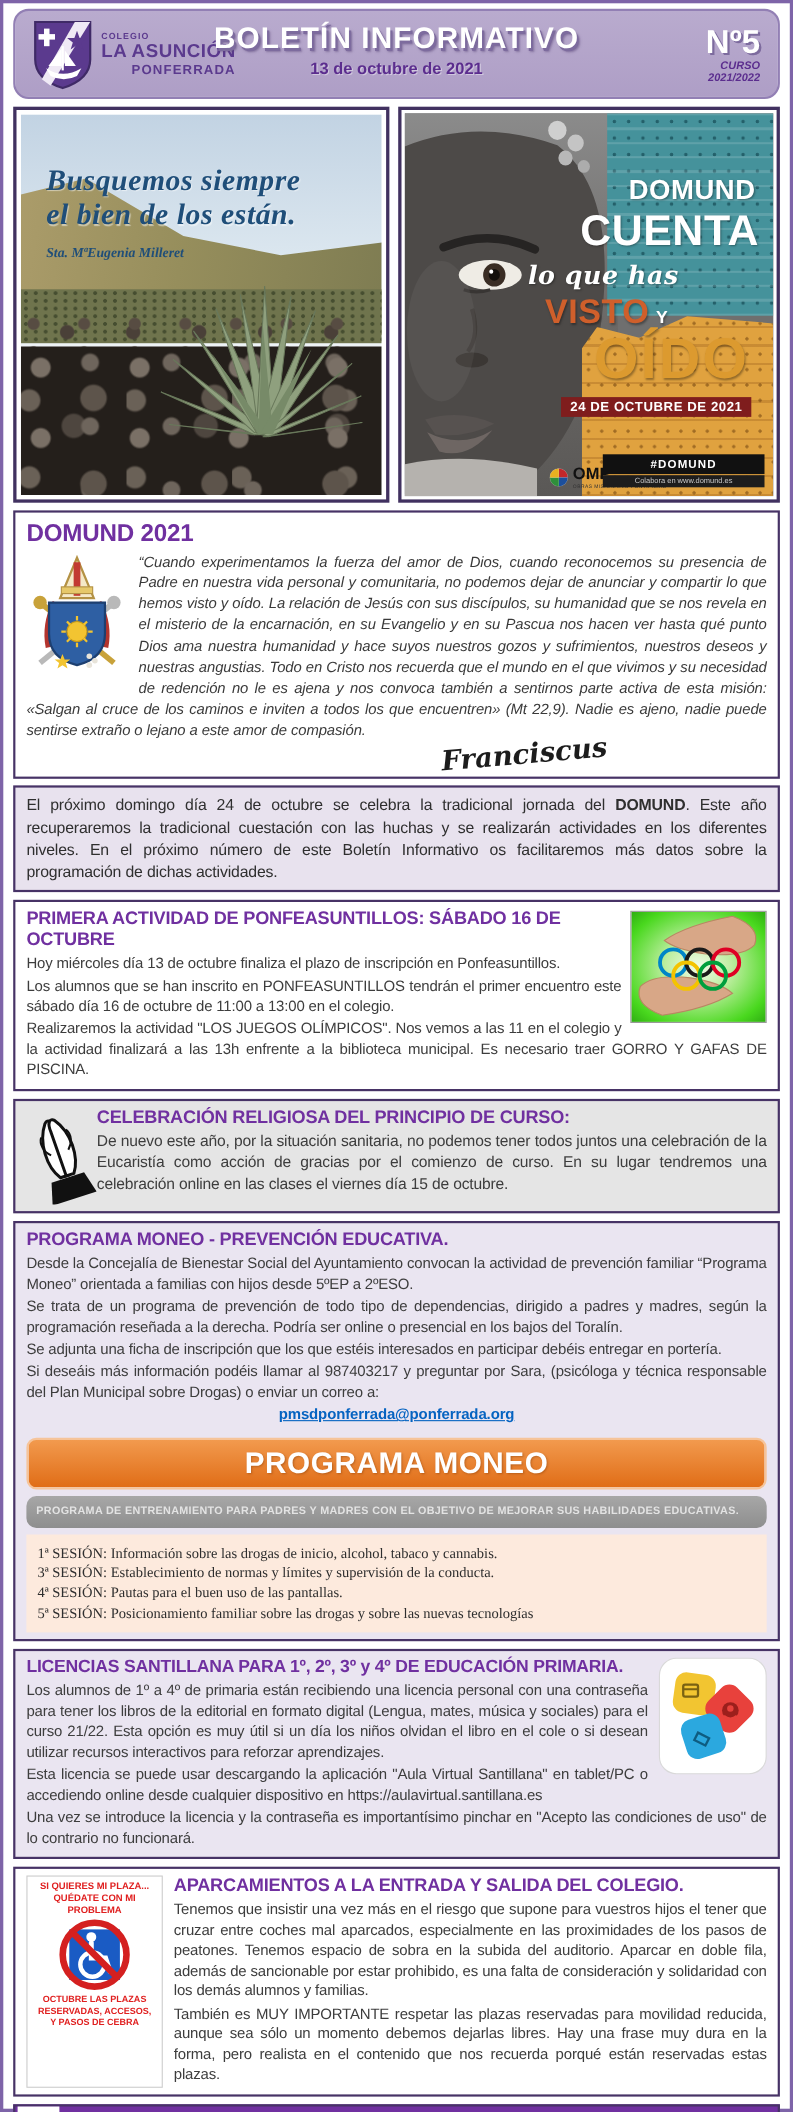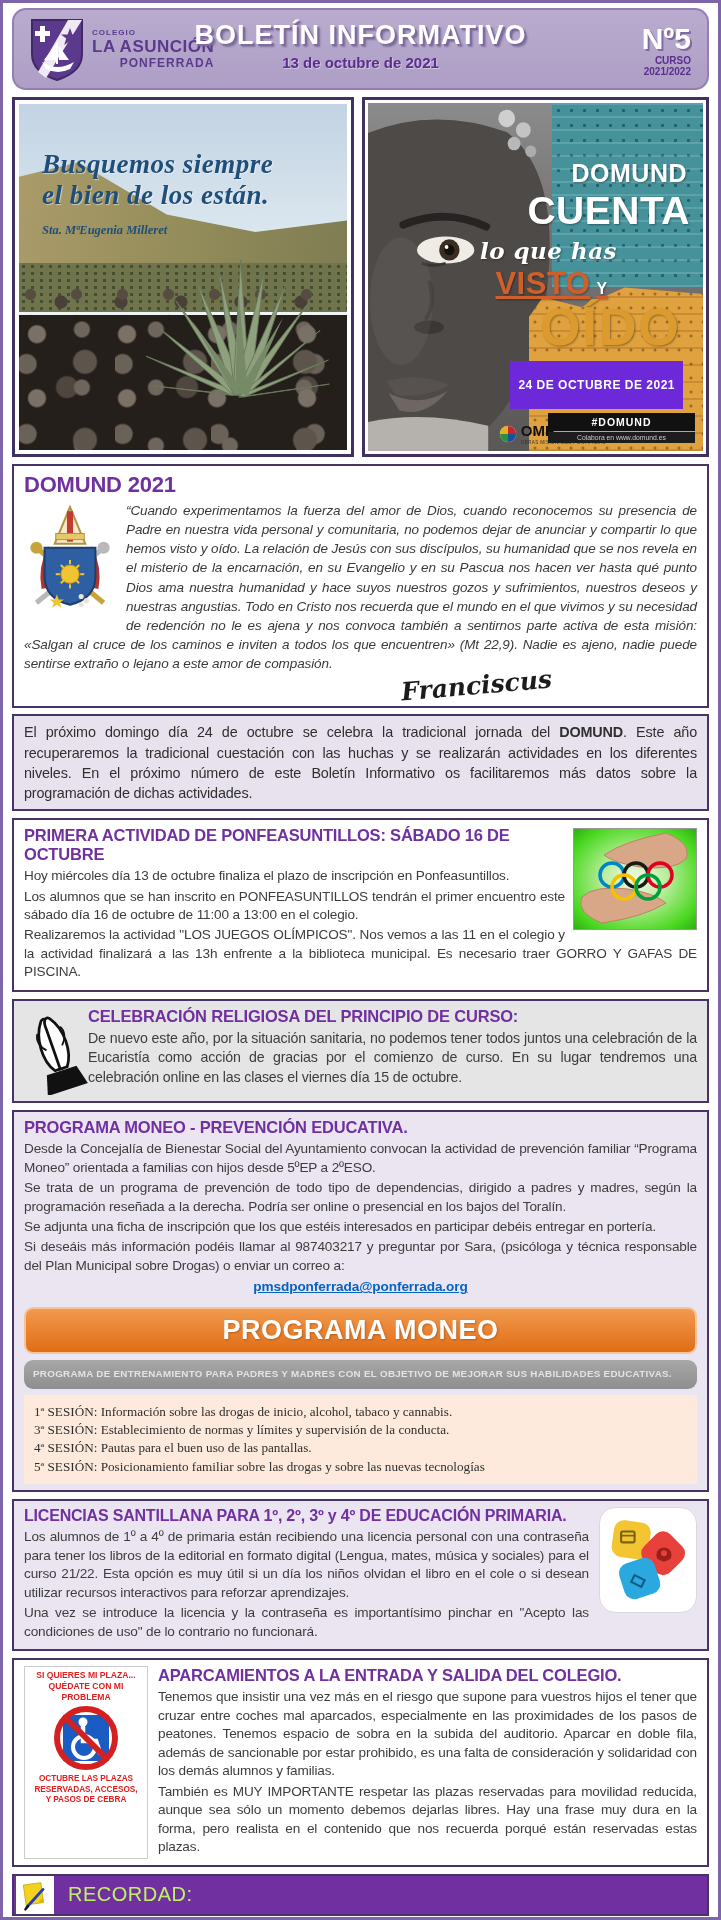--- a/index.html
+++ b/index.html
@@ -11,21 +11,21 @@
   .hdr-logo{display:flex;align-items:center;gap:6px;margin-left:14px;}
   .hdr-school{color:#5b3a8e;line-height:1;}
   .hdr-school .s1{font-size:8px;font-weight:bold;letter-spacing:1px;}
   .hdr-school .s2{font-size:17px;font-weight:bold;letter-spacing:.5px;margin-top:1px;}
   .hdr-school .s3{font-size:12px;font-weight:bold;letter-spacing:1px;margin-top:2px;text-align:right;}
   .hdr-center{position:absolute;left:0;right:0;top:10px;text-align:center;pointer-events:none;}
   .hdr-title{font-size:27px;font-weight:bold;color:#fff;letter-spacing:1px;text-shadow:2px 2px 0 #7d6b9e,3px 3px 2px rgba(90,70,120,.5);}
   .hdr-date{font-size:15px;font-weight:bold;color:#5b2d8e;margin-top:3px;text-shadow:1px 1px 0 rgba(255,255,255,.4);}
   .hdr-right{margin-left:auto;margin-right:16px;text-align:right;line-height:1.1;}
   .hdr-issue{font-size:30px;font-weight:bold;color:#fff;text-shadow:2px 2px 0 #7d6b9e;}
-  .hdr-course{font-size:10px;font-weight:bold;color:#5b2d8e;}
+  .hdr-course{font-size:10px;font-weight:bold;color:#5b2d8e;font-style:italic;}
   
   .sec{border:2px solid #473366;box-sizing:border-box;margin-bottom:7px;padding:6px 10px;background:#fff;}
   .sec h2{margin:0 0 3px 0;font-size:16.5px;color:#7030a0;font-weight:bold;letter-spacing:-.2px;}
   .body-txt{font-size:13.6px;line-height:1.36;color:#3d3d3d;text-align:justify;letter-spacing:-.15px;margin:0 0 2px 0;}
   .lav{background:#eae5f1;}
   
   .hero{display:flex;gap:8px;margin-bottom:7px;height:360px;}
   .hero-box{border:3px solid #413160;box-sizing:border-box;position:relative;overflow:hidden;background:#fff;}
   .hb-l{flex:1;padding:4px;}
   .hb-r{flex:1.02;padding:3px;}
@@ -69,25 +69,25 @@
      background-image:repeating-linear-gradient(0deg,rgba(255,255,255,.14) 0 2px,transparent 2px 13px),
      radial-gradient(circle,rgba(8,55,66,.55) 1.3px,transparent 1.9px);background-size:auto,13px 15px;}
   .p-gold{position:absolute;right:0;top:53%;width:52%;height:47%;background:#e0a23f;
      background-image:radial-gradient(circle,rgba(95,52,8,.5) 1.2px,transparent 1.8px),
      repeating-linear-gradient(0deg,rgba(140,80,20,.28) 0 2px,transparent 2px 17px);background-size:12px 14px,auto;
      clip-path:polygon(0 18%,8% 6%,30% 12%,55% 0,100% 4%,100% 100%,0 100%);}
   .p-txt{position:absolute;color:#fff;font-weight:bold;letter-spacing:.5px;text-shadow:1px 1px 2px rgba(0,0,0,.35);}
   .pt-domund{right:16px;top:56px;font-size:25px;}
   .pt-cuenta{right:13px;top:86px;font-size:39px;}
   .pt-script{right:86px;top:134px;font-size:23px;font-weight:bold;font-style:italic;font-family:"DejaVu Serif",serif;}
-  .pt-visto{left:38%;top:163px;font-size:31px;color:#cf5f2b;text-decoration:underline;}
+  .pt-visto{left:38%;top:163px;font-size:31px;color:#cf5f2b;}
   .pt-y{font-size:16px;color:#fff;margin-left:6px;}
   .pt-oido{right:22px;top:194px;font-size:52px;color:#dc9a2f;letter-spacing:2px;}
-  .pt-badge{position:absolute;right:20px;top:258px;background:#6d28d9;color:#fff;font-weight:bold;font-size:12px;
-            padding:17px 8px;letter-spacing:.5px;}
+  .pt-badge{position:absolute;right:20px;top:258px;background:#7f1d1d;color:#fff;font-weight:bold;font-size:12px;
+            padding:2px 8px;letter-spacing:.5px;}
   .omp{position:absolute;left:39%;bottom:6px;display:flex;align-items:center;gap:4px;}
   .omp-a{font-size:15px;font-weight:bold;color:#111;line-height:1;}
   .omp-n{font-size:4.5px;color:#333;letter-spacing:.4px;}
   .dm-tag{position:absolute;right:8px;bottom:8px;width:147px;}
   .dm-h{background:#111;color:#fff;font-weight:bold;font-size:10.5px;padding:3px 8px;text-align:center;letter-spacing:1px;}
   .dm-c{background:#1d1d1d;color:#c9c9c9;font-size:6.8px;padding:2px 6px;text-align:center;margin-top:1px;}
   
   .arms{float:left;width:92px;height:120px;margin:2px 10px 2px 0;}
   .quote-txt{font-size:13.5px;line-height:1.42;font-style:italic;color:#3a3a3a;text-align:justify;letter-spacing:-.1px;}
   .signature{font-family:"DejaVu Serif",serif;font-style:italic;font-weight:600;font-size:25px;color:#1c1c1c;
@@ -374,20 +374,21 @@
           <line x1="18" y1="23" x2="34" y2="23" stroke="#7a6212" stroke-width="2"></line>
           <circle cx="69" cy="46" r="9" fill="#9c1f1c"></circle>
             <circle cx="69" cy="44" r="3.5" fill="#e8413c"></circle>
           <path d="M62,52 q7,6 14,0" stroke="#e8413c" stroke-width="2.5" fill="none"></path>
           <path d="M34,70 l12,6 -4,8 -12,-6 z" fill="none" stroke="#0e5c80" stroke-width="2.5"></path>
         </g>
       </svg>
     </div>
     <h2 style="font-size:16px;">LICENCIAS SANTILLANA PARA 1º, 2º, 3º y 4º DE EDUCACIÓN PRIMARIA.</h2>
     <p class="body-txt">Los alumnos de 1º a 4º de primaria están recibiendo una licencia personal con una contraseña para tener los libros de la editorial en formato digital (Lengua, mates, música y sociales) para el curso 21/22. Esta opción es muy útil si un día los niños olvidan el libro en el cole o si desean utilizar recursos interactivos para reforzar aprendizajes.</p>
+    <p class="body-txt">Esta licencia se puede usar descargando la aplicación "Aula Virtual Santillana" en tablet/PC o accediendo online desde cualquier dispositivo en https://aulavirtual.santillana.es</p>
     <p class="body-txt">Una vez se introduce la licencia y la contraseña es importantísimo pinchar en "Acepto las condiciones de uso" de lo contrario no funcionará.</p>
     <div class="clr"></div>
   </div>
 
   <div class="sec aparc">
     <div class="p-sign">
       <div class="r1">SI QUIERES MI PLAZA...</div>
       <div class="r1">QUÉDATE CON MI PROBLEMA</div>
       <svg width="66" height="66" viewBox="0 0 66 66" style="margin:3px auto;display:block;">
         <rect x="10" y="10" width="46" height="46" fill="#1a5bc4"></rect>

